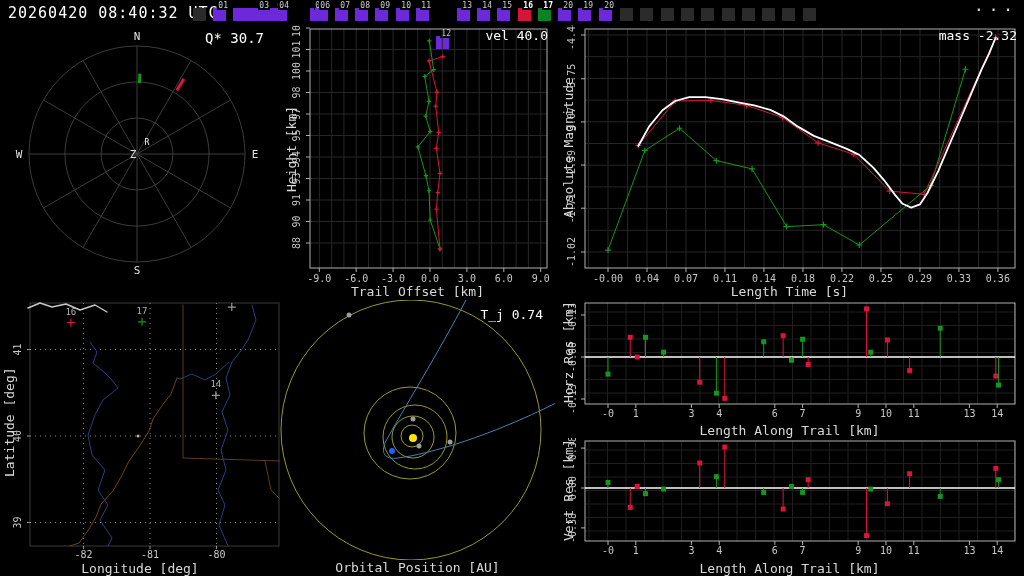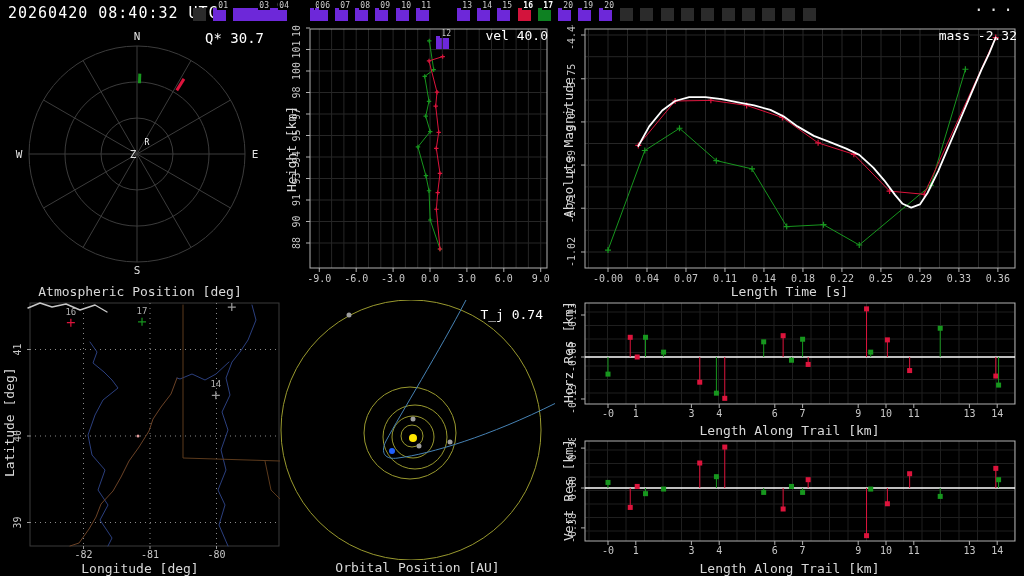--- a/index.html
+++ b/index.html
@@ -124,21 +124,20 @@
       <text x="137" y="15" fill="#e0e0e0" font-size="11" text-anchor="middle" font-family="&quot;DejaVu Sans Mono&quot;,monospace">N</text>
       <text x="137" y="249" fill="#e0e0e0" font-size="11" text-anchor="middle" font-family="&quot;DejaVu Sans Mono&quot;,monospace">S</text>
       <text x="255" y="133" fill="#e0e0e0" font-size="11" text-anchor="middle" font-family="&quot;DejaVu Sans Mono&quot;,monospace">E</text>
       <text x="19" y="133" fill="#e0e0e0" font-size="11" text-anchor="middle" font-family="&quot;DejaVu Sans Mono&quot;,monospace">W</text>
       <text x="133" y="133" fill="#e0e0e0" font-size="11" text-anchor="middle" font-family="&quot;DejaVu Sans Mono&quot;,monospace">Z</text>
       <text x="147" y="120" fill="#fff" font-size="8" text-anchor="middle" font-family="&quot;DejaVu Sans Mono&quot;,monospace">R</text>
       <line x1="139.4687903967349" y1="58.303092896669156" x2="139.8080135046832" y2="48.58901405804356" stroke="#17961e" stroke-width="3"></line>
       <line x1="176.77573997334434" y1="65.34550990249868" x2="183.92965004049262" y2="53.89686060438693" stroke="#dc143c" stroke-width="3"></line>
     </svg>
   <div class="corner">Q* 30.7</div>
-  <div class="xtitle">Atmospheric Position [deg]</div>
 </section>
 
 <section class="panel" id="p-trail" style="left:280px;top:25px;width:275px;height:275px">
   <svg id="svg-trail" width="275" height="262">
       <line x1="39.3" y1="4" x2="39.3" y2="243" stroke="#262626" stroke-width="1"></line>
       <line x1="51.599999999999994" y1="4" x2="51.599999999999994" y2="243" stroke="#262626" stroke-width="1"></line>
       <line x1="63.89999999999999" y1="4" x2="63.89999999999999" y2="243" stroke="#262626" stroke-width="1"></line>
       <line x1="76.19999999999999" y1="4" x2="76.19999999999999" y2="243" stroke="#262626" stroke-width="1"></line>
       <line x1="88.5" y1="4" x2="88.5" y2="243" stroke="#262626" stroke-width="1"></line>
       <line x1="100.8" y1="4" x2="100.8" y2="243" stroke="#262626" stroke-width="1"></line>
@@ -221,20 +220,21 @@
       <path d="M153.458,81.0449999999999H157.85799999999998M155.658,78.8449999999999V83.2449999999999" stroke="#dc143c" stroke-width="1.2" fill="none"></path>
       <path d="M156.53300000000002,107.27500000000003H160.933M158.733,105.07500000000003V109.47500000000004" stroke="#dc143c" stroke-width="1.2" fill="none"></path>
       <path d="M154.073,123.39999999999988H158.47299999999998M156.273,121.19999999999987V125.59999999999988" stroke="#dc143c" stroke-width="1.2" fill="none"></path>
       <path d="M157.763,148.34000000000012H162.16299999999998M159.963,146.14000000000013V150.5400000000001" stroke="#dc143c" stroke-width="1.2" fill="none"></path>
       <path d="M155.549,167.68999999999994H159.94899999999998M157.749,165.48999999999995V169.88999999999993" stroke="#dc143c" stroke-width="1.2" fill="none"></path>
       <path d="M154.19600000000003,184.24500000000015H158.596M156.39600000000002,182.04500000000016V186.44500000000014" stroke="#dc143c" stroke-width="1.2" fill="none"></path>
       <path d="M157.763,224.02000000000004H162.16299999999998M159.963,221.82000000000005V226.22000000000003" stroke="#dc143c" stroke-width="1.2" fill="none"></path>
     </svg>
   <div class="corner">vel 40.0</div>
   <div class="vlab">Height [km]</div>
+  <div class="xtitle">Trail Offset [km]</div>
 </section>
 
 <section class="panel" id="p-mag" style="left:555px;top:25px;width:469px;height:275px">
   <svg id="svg-mag" width="469" height="262">
       <line x1="33.5" y1="4" x2="33.5" y2="243" stroke="#262626" stroke-width="1"></line>
       <line x1="53" y1="4" x2="53" y2="243" stroke="#262626" stroke-width="1"></line>
       <line x1="72.5" y1="4" x2="72.5" y2="243" stroke="#262626" stroke-width="1"></line>
       <line x1="92" y1="4" x2="92" y2="243" stroke="#262626" stroke-width="1"></line>
       <line x1="111.5" y1="4" x2="111.5" y2="243" stroke="#262626" stroke-width="1"></line>
       <line x1="131" y1="4" x2="131" y2="243" stroke="#262626" stroke-width="1"></line>

